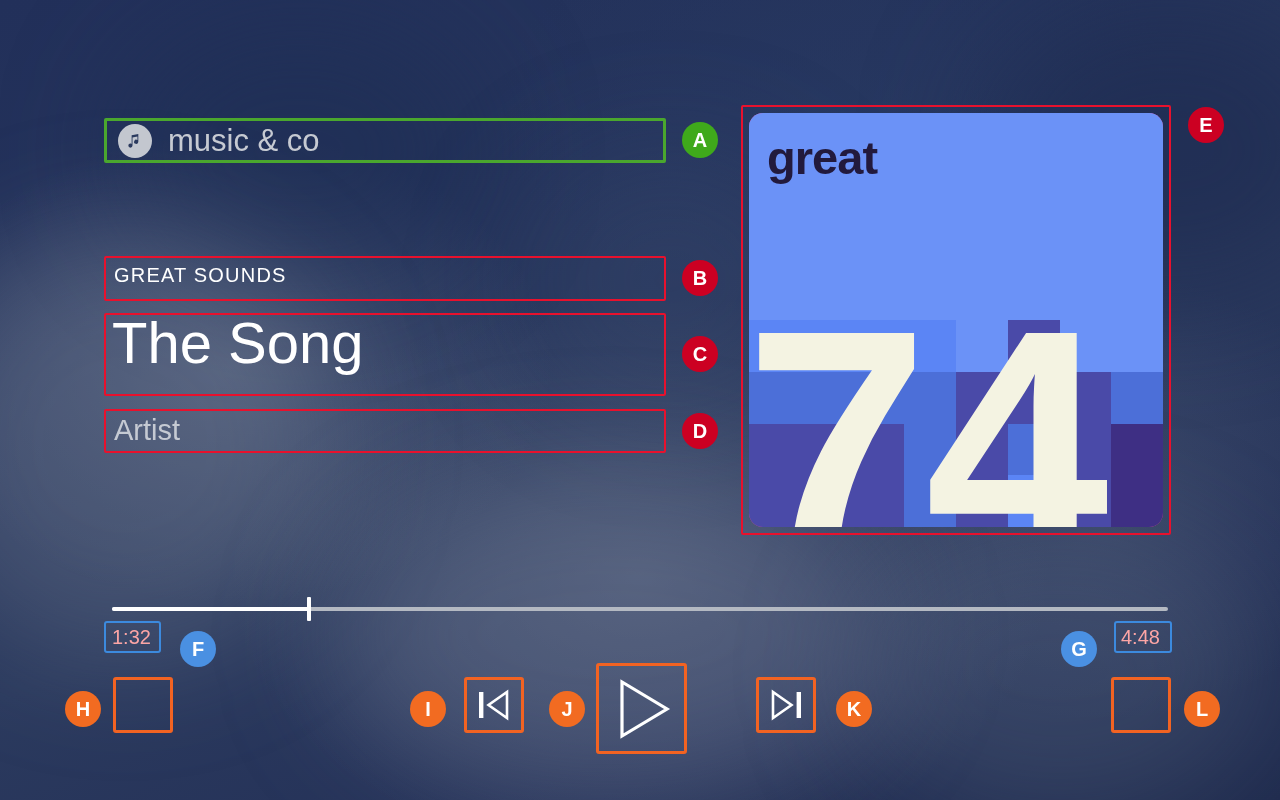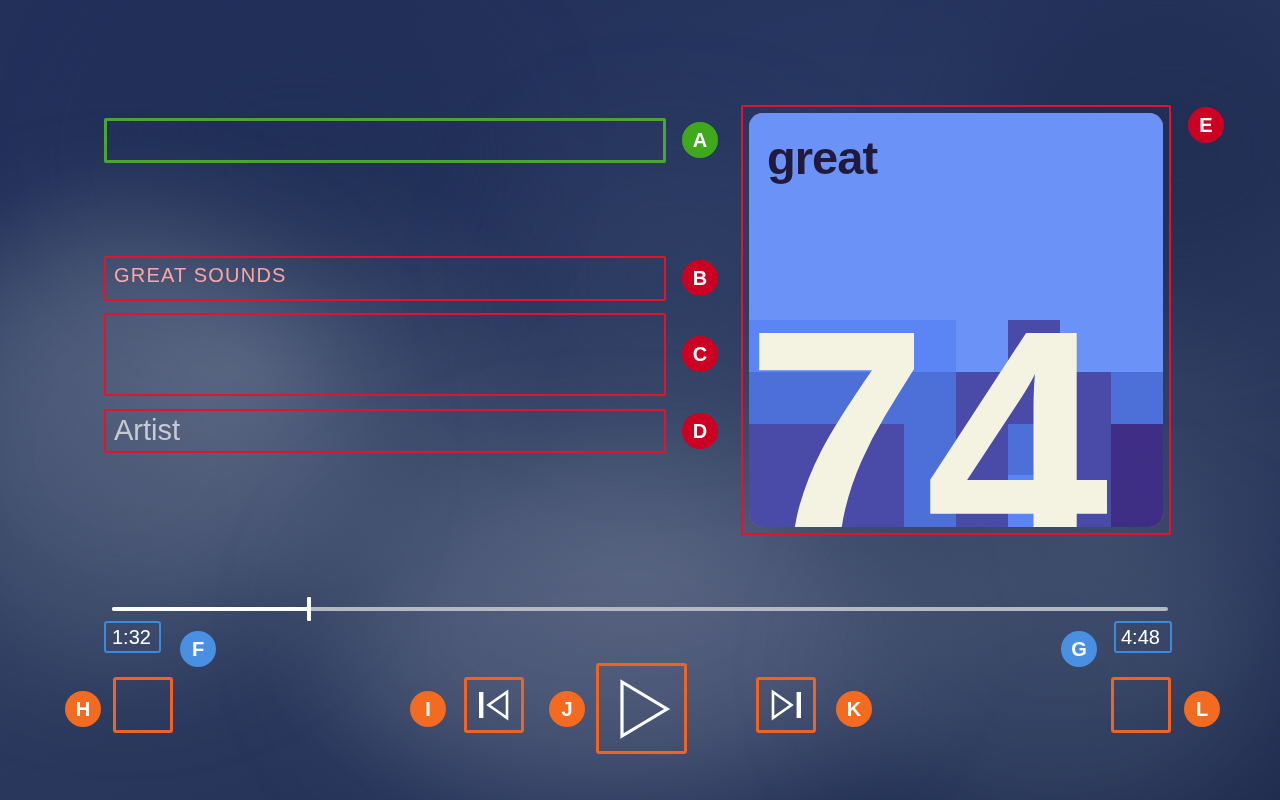--- a/index.html
+++ b/index.html
@@ -97,21 +97,21 @@
     font-size: 31px;
     font-weight: 400;
     white-space: nowrap;
   }
 
   
   .meta-album {
     position: absolute;
     left: 114px;
     top: 264px;
-    color: #fca5a5;
+    color: #ffffff;
     font-size: 20px;
     letter-spacing: 0.06em;
     white-space: nowrap;
   }
   .meta-title {
     position: absolute;
     left: 112px;
     top: 313px;
     color: #ffffff;
     font-size: 58px;
@@ -191,21 +191,21 @@
     position: absolute;
     top: -10px;
     width: 4px;
     height: 24px;
     background: #ffffff;
     border-radius: 1px;
     transform: translateX(-2px);
   }
   .time-label {
     position: absolute;
-    color: #ffffff;
+    color: #fca5a5;
     font-size: 20px;
     line-height: 1;
     white-space: nowrap;
   }
   .time-current { left: 112px; top: 627px; }
   .time-total   { left: 1121px; top: 627px; }
 
   
   .ctrl {
     position: absolute;
@@ -221,27 +221,36 @@
 <div id="root">
 
   <div class="bg-base"></div>
   <div class="bg-blob blob-d"></div>
   <div class="bg-blob blob-e"></div>
   <div class="bg-blob blob-f"></div>
   <div class="bg-blob blob-a"></div>
   <div class="bg-blob blob-b"></div>
   <div class="bg-blob blob-c"></div>
 
+  <div class="app-row">
+    <span class="app-avatar">
+      <svg width="20" height="20" viewBox="0 0 24 24" aria-hidden="true">
+        <path d="M9 17.5a2.5 2.5 0 1 1-2.5-2.5c.55 0 1.06.18 1.47.48V5.2l8-1.7v9.4a2.5 2.5 0 1 1-1.03-2.02V6.6L9 7.8v9.7z" fill="#2b3a5e"></path>
+      </svg>
+    </span>
+    <span class="app-name">music &amp; co</span>
+  </div>
   <div class="annot-box green" style="left:104px; top:118px; width:562px; height:45px;"></div>
   <div class="badge green" style="left: 682px; top: 122px; background: rgb(63, 169, 27);">A</div>
 
   <div class="meta-album">GREAT SOUNDS</div>
   <div class="annot-box" style="left:104px; top:256px; width:562px; height:45px;"></div>
   <div class="badge red" style="left: 682px; top: 260px; background: rgb(204, 0, 34);">B</div>
 
+  <div class="meta-title">The Song</div>
   <div class="annot-box" style="left:104px; top:313px; width:562px; height:83px;"></div>
   <div class="badge red" style="left: 682px; top: 336px; background: rgb(204, 0, 34);">C</div>
 
   <div class="meta-artist">Artist</div>
   <div class="annot-box" style="left:104px; top:409px; width:562px; height:44px;"></div>
   <div class="badge red" style="left: 682px; top: 413px; background: rgb(204, 0, 34);">D</div>
 
   <div class="artwork">
     <div class="mosaic">
         <div style="background: rgb(107, 146, 247);"></div>

